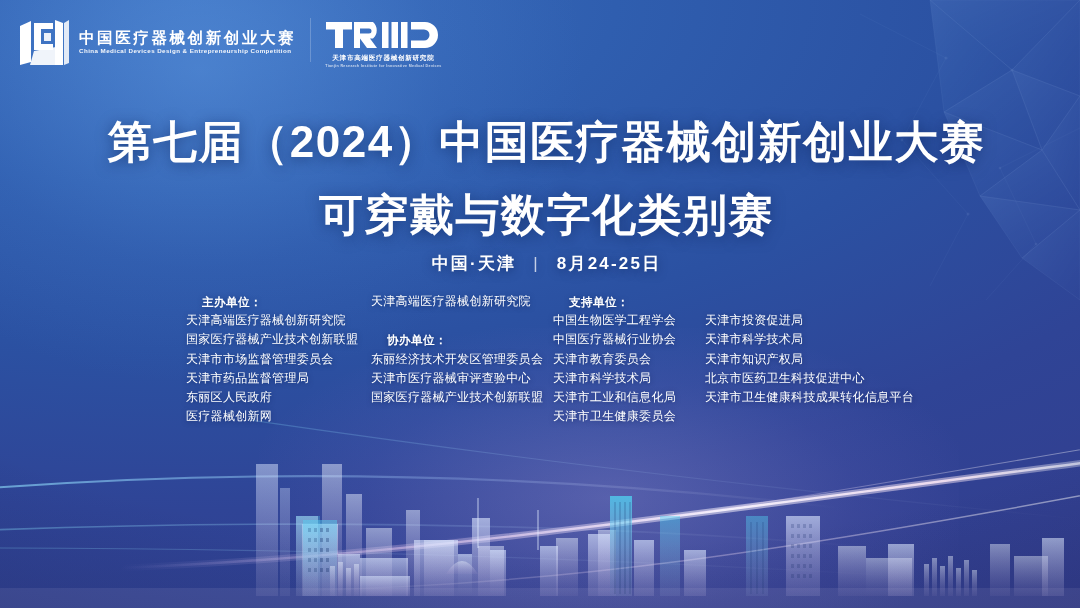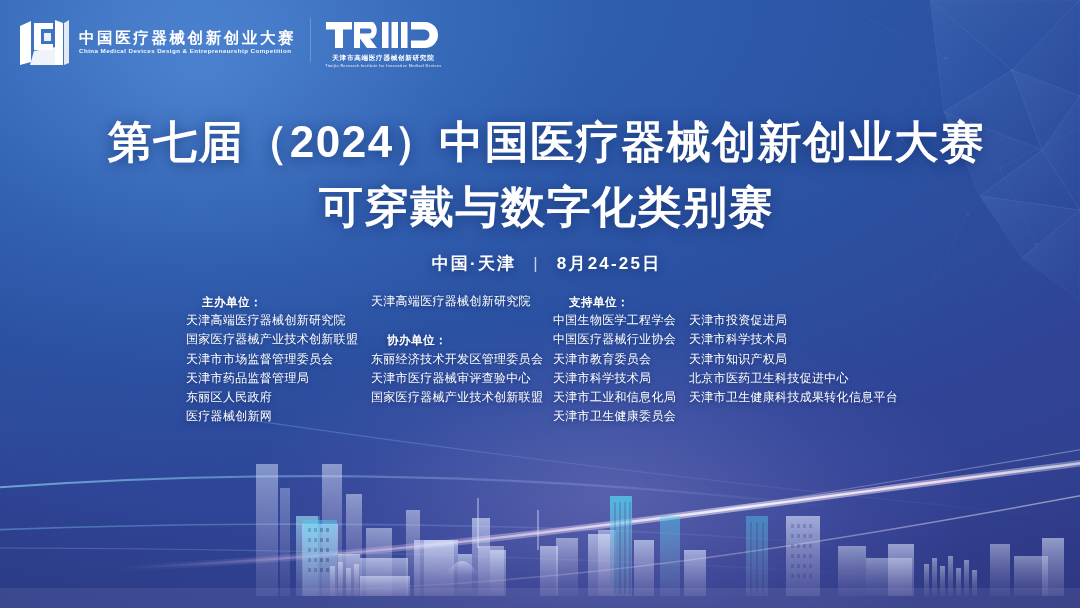--- a/index.html
+++ b/index.html
@@ -54,37 +54,37 @@
     white-space:nowrap;
   }
 
   
   .titles{position:absolute;left:13px;right:0;top:116px;text-align:center;}
   .title-line{
     color:#ffffff;font-weight:700;line-height:1.16;letter-spacing:1.5px;
     text-shadow:0 2px 14px rgba(8,28,80,.55);
   }
   .title-1{font-size:44px;}
-  .title-2{font-size:44px;margin-top:14px;}
+  .title-2{font-size:44px;margin-top:22px;}
   .subtitle{
-    margin-top:20px;color:#ffffff;font-size:17px;font-weight:700;letter-spacing:2.2px;
+    margin-top:12px;color:#ffffff;font-size:17px;font-weight:700;letter-spacing:2.2px;
     text-shadow:0 2px 10px rgba(8,28,80,.5);
   }
   .subtitle .sep{display:inline-block;margin:0 10px;font-weight:400;opacity:.72;}
 
   
   .orgs{
     position:absolute;left:186px;top:292px;width:760px;
     display:flex;align-items:flex-start;gap:0;
   }
   .org-col{color:#ffffff;}
   .col-1{width:185px;}
   .col-2{width:182px;}
   .col-3{width:136px;}
-  .col-4{width:auto;padding-top:19.2px;}
+  .col-4{width:auto;padding-top:19.2px;margin-left:16px;}
   .org-head{
     font-size:11.6px;font-weight:700;line-height:19.2px;letter-spacing:.4px;white-space:nowrap;
     text-shadow:0 1px 5px rgba(8,28,80,.55);
     margin-left:16px;
   }
   .org-item{
     font-size:12px;font-weight:400;line-height:19.2px;letter-spacing:.3px;white-space:nowrap;
     text-shadow:0 1px 5px rgba(8,28,80,.55);
   }
   .org-gap{height:19.2px;}

